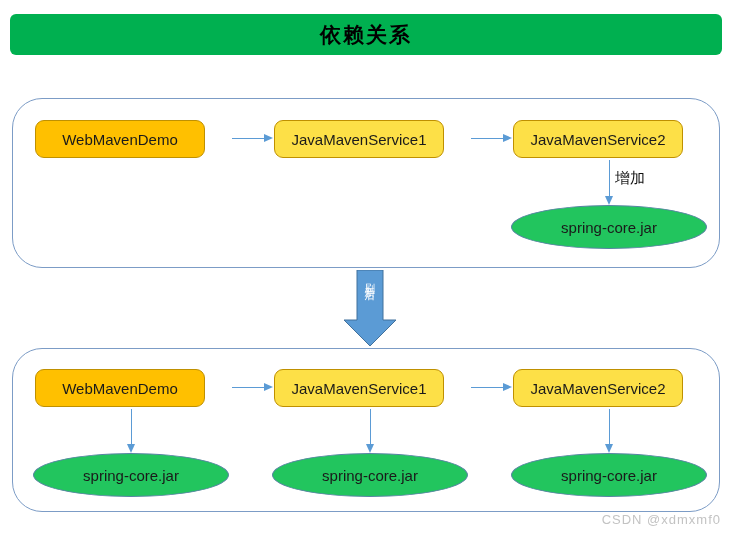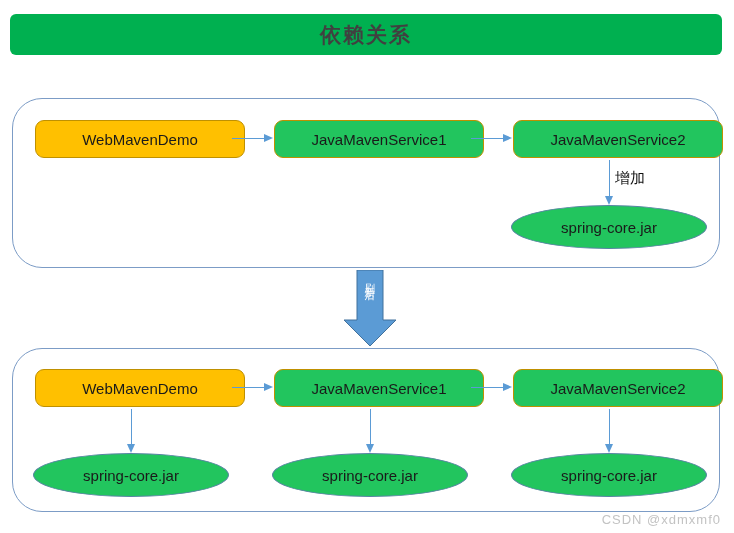--- a/index.html
+++ b/index.html
@@ -4,36 +4,36 @@
 <style>
   html,body{margin:0;padding:0;}
   body{
     width:734px;height:533px;background:#ffffff;position:relative;overflow:hidden;
     font-family:"Liberation Sans",sans-serif;color:#111;
   }
   .title-bar{
     position:absolute;left:10px;top:14px;width:712px;height:41px;
     background:#00B050;border-radius:6px;
     display:flex;align-items:center;justify-content:center;
-    color:#404040;font-size:21px;font-weight:bold;letter-spacing:2px;
+    color:#000000;font-size:21px;font-weight:bold;letter-spacing:2px;
   }
   .panel{
     position:absolute;left:12px;width:708px;background:#ffffff;
     border:1.5px solid #7C9CC6;border-radius:30px;box-sizing:border-box;
   }
   .panel.before{top:98px;height:170px;}
   .panel.after{top:348px;height:164px;}
   .node{
-    position:absolute;width:210px;height:38px;box-sizing:border-box;
+    position:absolute;width:170px;height:38px;box-sizing:border-box;
     border:1.5px solid #BF9000;border-radius:9px;
     display:flex;align-items:center;justify-content:center;
     font-size:15px;color:#1a1a1a;
   }
   .node.orange{background:#FFC000;}
-  .node.yellow{background:#22c55e;}
+  .node.yellow{background:#fde047;}
   .jar{
     position:absolute;width:196px;height:44px;box-sizing:border-box;
     background:#22c55e;border:1.4px solid #5884A3;border-radius:50%;
     display:flex;align-items:center;justify-content:center;
     font-size:15px;color:#1a1a1a;
   }
   .arrow-h{position:absolute;height:0;border-top:1.5px solid #5B9BD5;}
   .arrow-h::after{
     content:"";position:absolute;right:-9px;top:-5.5px;width:0;height:0;
     border-left:9px solid #5B9BD5;border-top:4.5px solid transparent;border-bottom:4.5px solid transparent;

